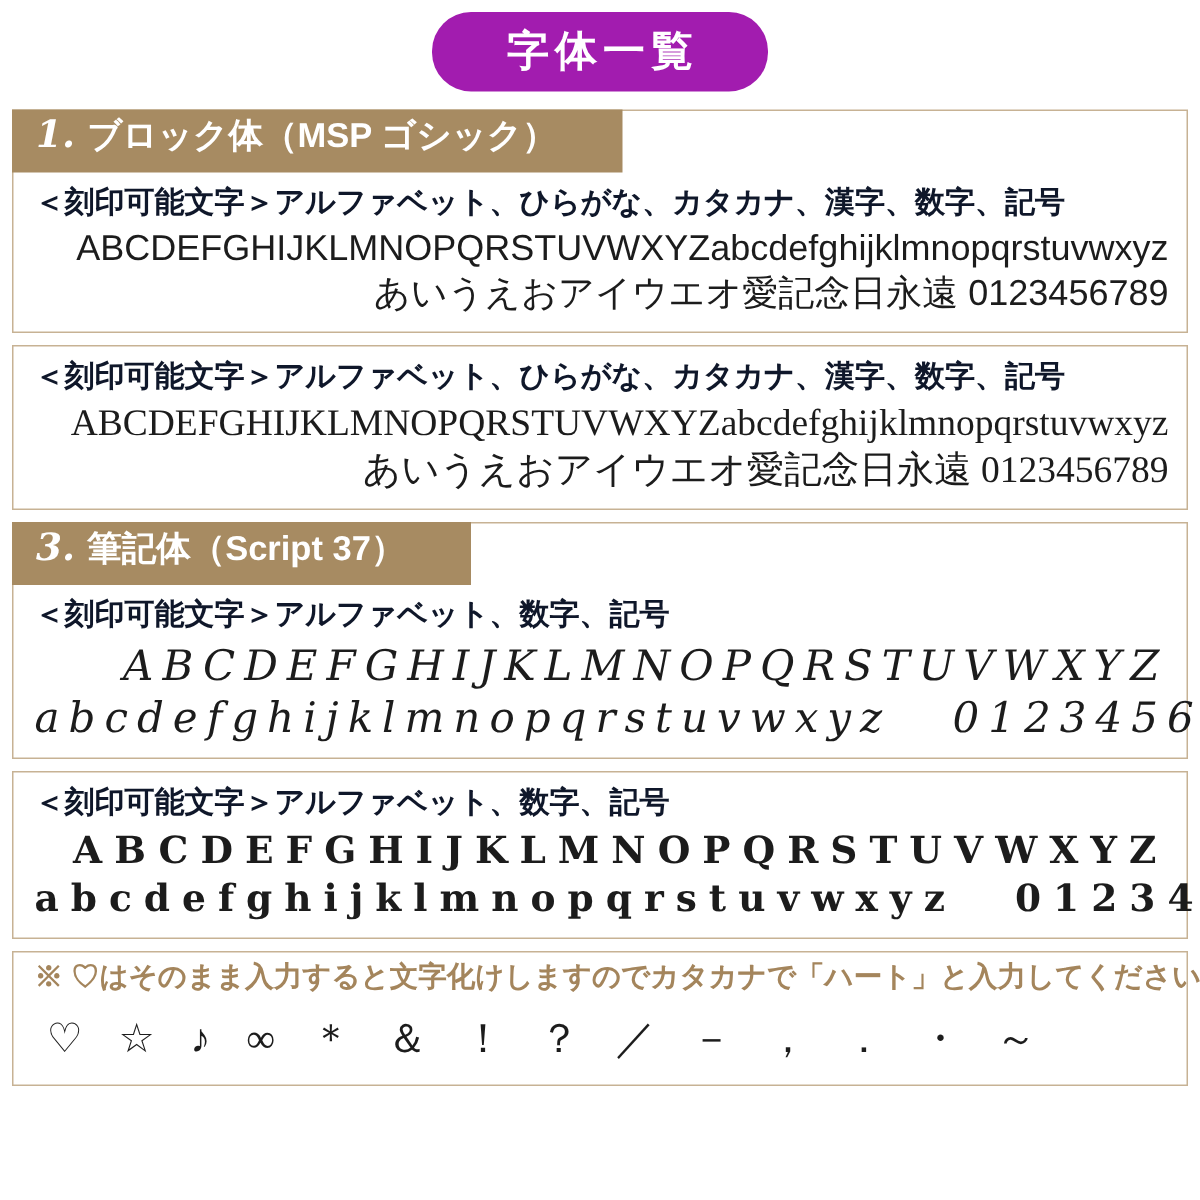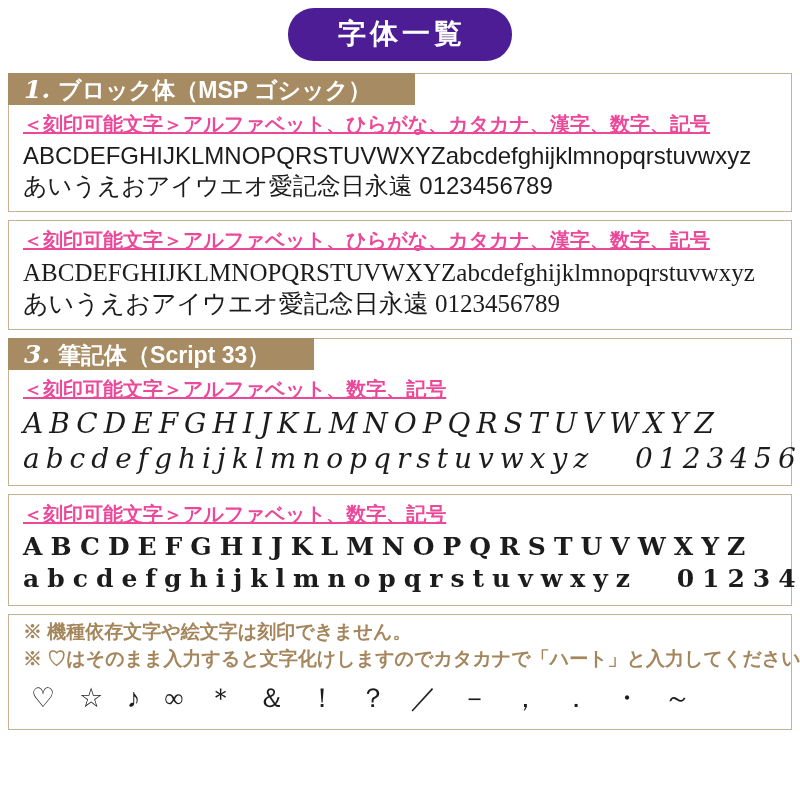--- a/index.html
+++ b/index.html
@@ -7,66 +7,66 @@
     padding: 0;
     width: 800px;
     height: 800px;
     background: #ffffff;
     font-family: "Liberation Sans", sans-serif;
     overflow: hidden;
   }
   .title-badge {
     width: fit-content;
     margin: 8px auto 12px auto;
-    background: #4c1d95;
+    background: #a21caf;
     color: #ffffff;
     font-size: 28px;
     font-weight: bold;
     letter-spacing: 4px;
     padding: 7px 46px 8px 50px;
     border-radius: 26px;
   }
   .section {
     margin: 0 8px 8px 8px;
     border: 1px solid #c7b294;
     background: #ffffff;
   }
   .section-bar {
     width: fit-content;
     margin: -1px 0 0 -1px;
     background: #a78b62;
     color: #ffffff;
     font-weight: bold;
     font-size: 23px;
-    padding: 3px 44px 0 16px;
+    padding: 3px 44px 10px 16px;
     white-space: nowrap;
     line-height: 1.15;
   }
   .section-number {
     font-family: "DejaVu Serif", serif;
     font-style: italic;
     font-size: 25px;
     margin-right: 8px;
   }
   .section-content {
     padding: 4px 12px 9px 14px;
   }
   .chars-label {
-    color: #ec4899;
+    color: #0f172a;
     font-weight: bold;
     font-size: 20px;
     margin: 2px 0 3px 0;
     white-space: nowrap;
-    text-decoration: underline;
   }
   .sample-line {
     color: #1c1c1c;
     font-size: 24px;
     line-height: 1.27;
     white-space: nowrap;
+    text-align: right;
   }
   .font-gothic { font-family: "Liberation Sans", "DejaVu Sans", sans-serif; }
   .font-mincho { font-family: "Liberation Serif", "DejaVu Serif", serif; font-size: 25px; }
   .font-script {
     font-family: "DejaVu Serif", serif;
     font-style: italic;
     font-size: 28px;
     letter-spacing: 6px;
     word-spacing: 26px;
     line-height: 1.25;
@@ -114,36 +114,35 @@
 <div class="section">
   <div class="section-content">
     <div class="chars-label">＜刻印可能文字＞アルファベット、ひらがな、カタカナ、漢字、数字、記号</div>
     <div class="sample-line font-mincho">ABCDEFGHIJKLMNOPQRSTUVWXYZabcdefghijklmnopqrstuvwxyz</div>
     <div class="sample-line font-mincho">あいうえおアイウエオ愛記念日永遠 0123456789</div>
   </div>
 </div>
 
 <div class="section">
   <div class="section-bar">
-    <span class="section-number">3.</span><span>筆記体（Script 33）</span>
+    <span class="section-number">3.</span><span>筆記体（Script 37）</span>
   </div>
   <div class="section-content">
     <div class="chars-label">＜刻印可能文字＞アルファベット、数字、記号</div>
     <div class="sample-line font-script">ABCDEFGHIJKLMNOPQRSTUVWXYZ</div>
     <div class="sample-line font-script">abcdefghijklmnopqrstuvwxyz 0123456789</div>
   </div>
 </div>
 
 <div class="section">
   <div class="section-content">
     <div class="chars-label">＜刻印可能文字＞アルファベット、数字、記号</div>
     <div class="sample-line font-blackletter">ABCDEFGHIJKLMNOPQRSTUVWXYZ</div>
     <div class="sample-line font-blackletter">abcdefghijklmnopqrstuvwxyz 0123456789</div>
   </div>
 </div>
 
 <div class="section">
   <div class="section-content">
-    <div class="note-line">※ 機種依存文字や絵文字は刻印できません。</div>
     <div class="note-line">※ ♡はそのまま入力すると文字化けしますのでカタカナで「ハート」と入力してください。</div>
     <div class="symbols-line">♡ ☆ ♪ ∞ ＊ ＆ ！ ？ ／ － ， ． ・ ～</div>
   </div>
 </div>
 
 </body></html>

